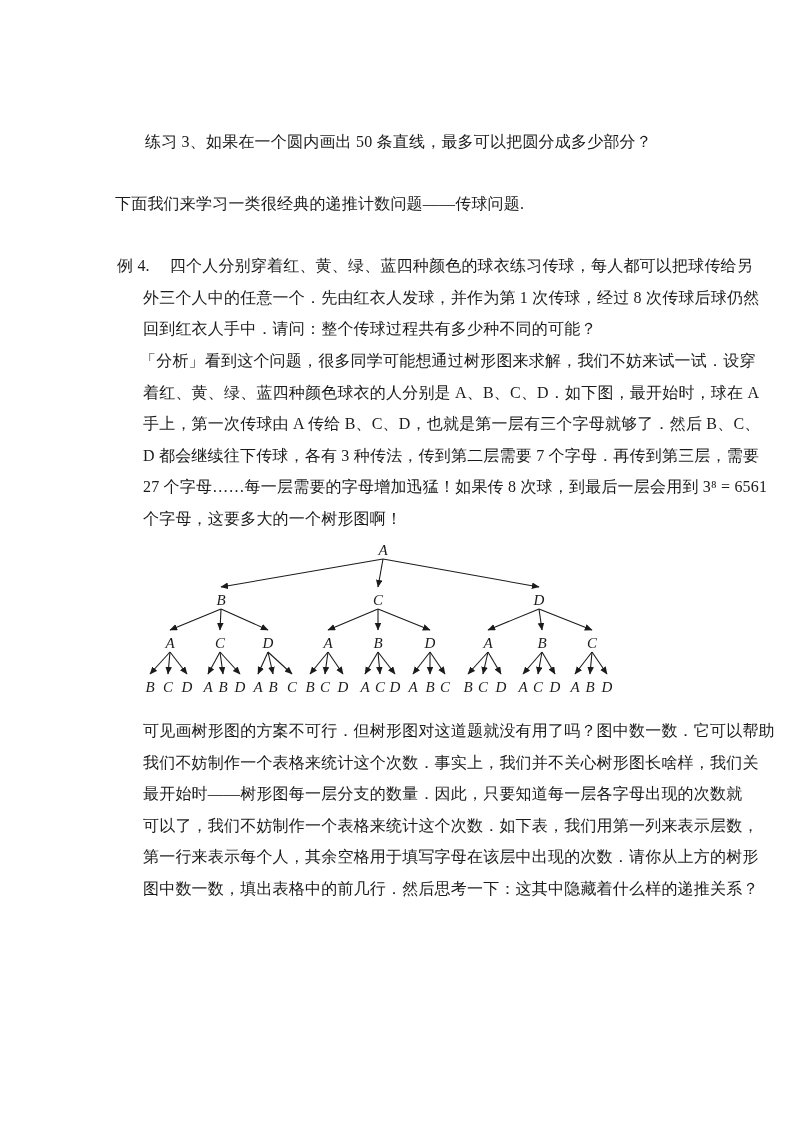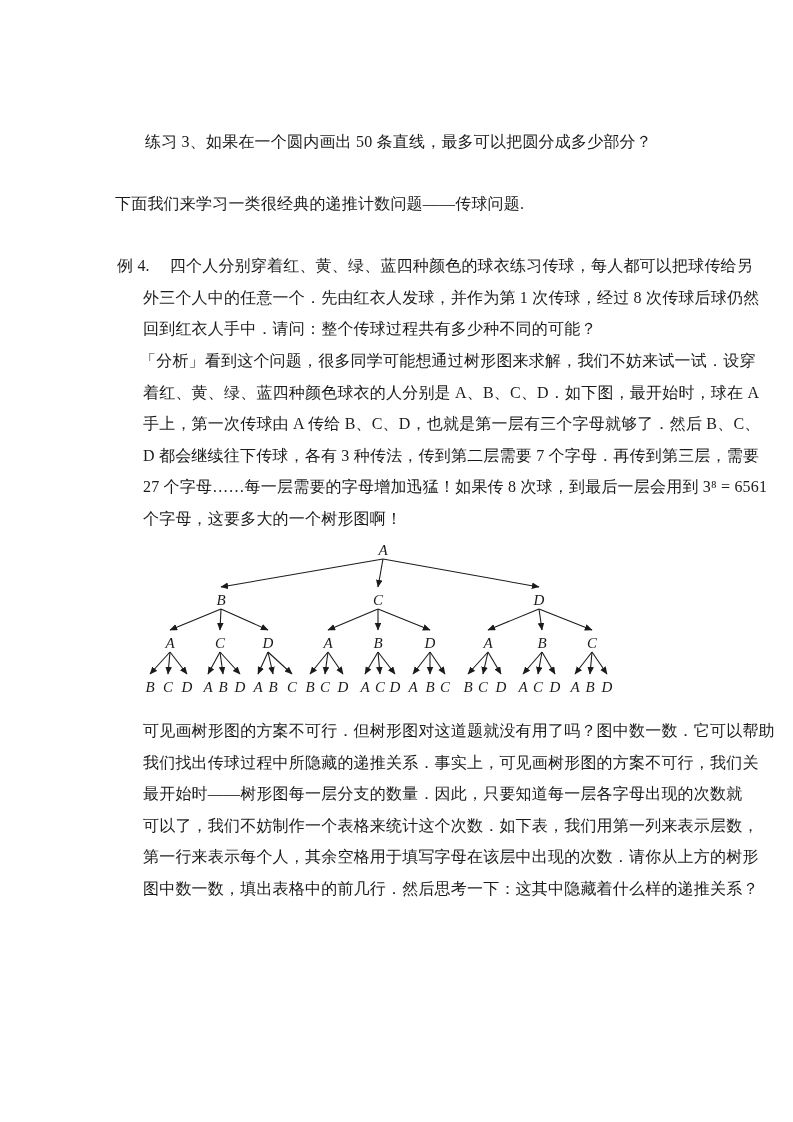--- a/index.html
+++ b/index.html
@@ -143,19 +143,19 @@
       <text x="440" y="154" class="tree-label">D</text>
       <line x1="477" y1="114" x2="460" y2="136" class="tree-edge" marker-end="url(#arrowhead)"></line>
       <text x="460" y="154" class="tree-label">A</text>
       <line x1="477" y1="114" x2="475" y2="136" class="tree-edge" marker-end="url(#arrowhead)"></line>
       <text x="475" y="154" class="tree-label">B</text>
       <line x1="477" y1="114" x2="492" y2="136" class="tree-edge" marker-end="url(#arrowhead)"></line>
       <text x="492" y="154" class="tree-label">D</text>
     </svg>
 
   <div class="line" style="top:720px;left:143px">可见画树形图的方案不可行．但树形图对这道题就没有用了吗？图中数一数．它可以帮助</div>
-  <div class="line" style="top:752px;left:143px">我们找出传球过程中所隐藏的递推关系．事实上，可见画树形图的方案不可行，我们关</div>
+  <div class="line" style="top:752px;left:143px">我们不妨制作一个表格来统计这个次数．事实上，我们并不关心树形图长啥样，我们关</div>
   <div class="line" style="top:783px;left:143px">最开始时——树形图每一层分支的数量．因此，只要知道每一层各字母出现的次数就</div>
   <div class="line" style="top:815px;left:143px">可以了，我们不妨制作一个表格来统计这个次数．如下表，我们用第一列来表示层数，</div>
   <div class="line" style="top:846px;left:143px">第一行来表示每个人，其余空格用于填写字母在该层中出现的次数．请你从上方的树形</div>
   <div class="line" style="top:878px;left:143px">图中数一数，填出表格中的前几行．然后思考一下：这其中隐藏着什么样的递推关系？</div>
 
 </div>
 
 </body></html>

